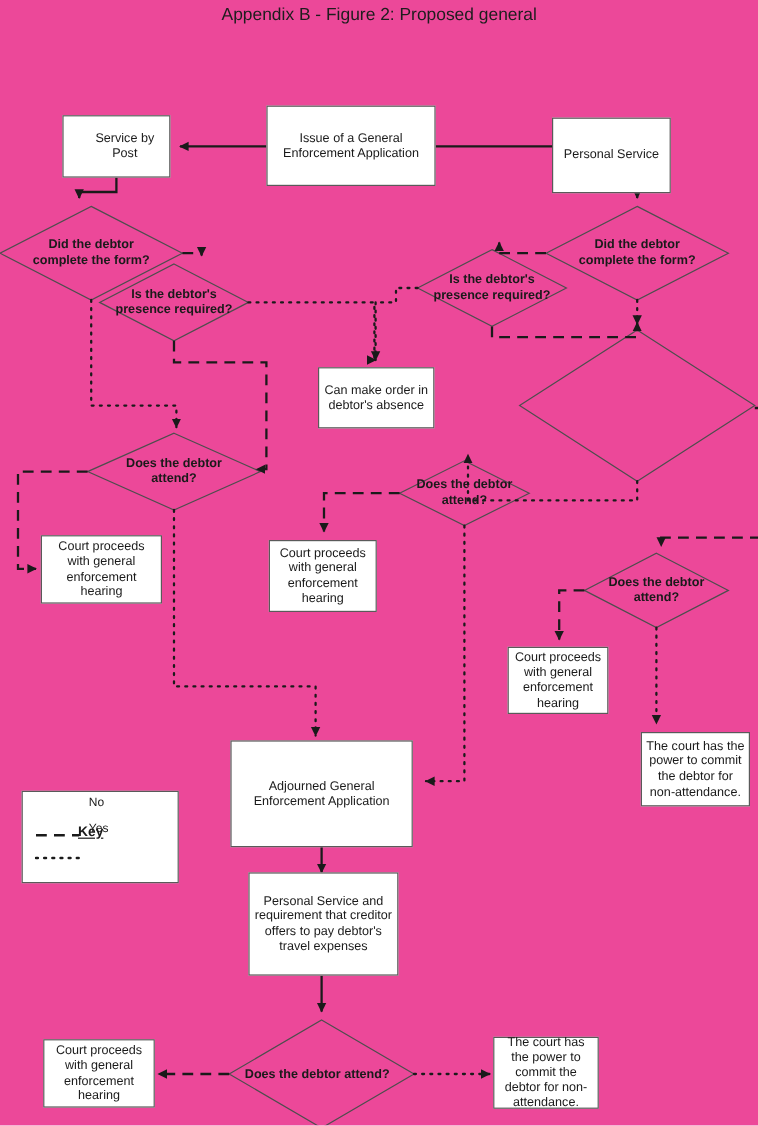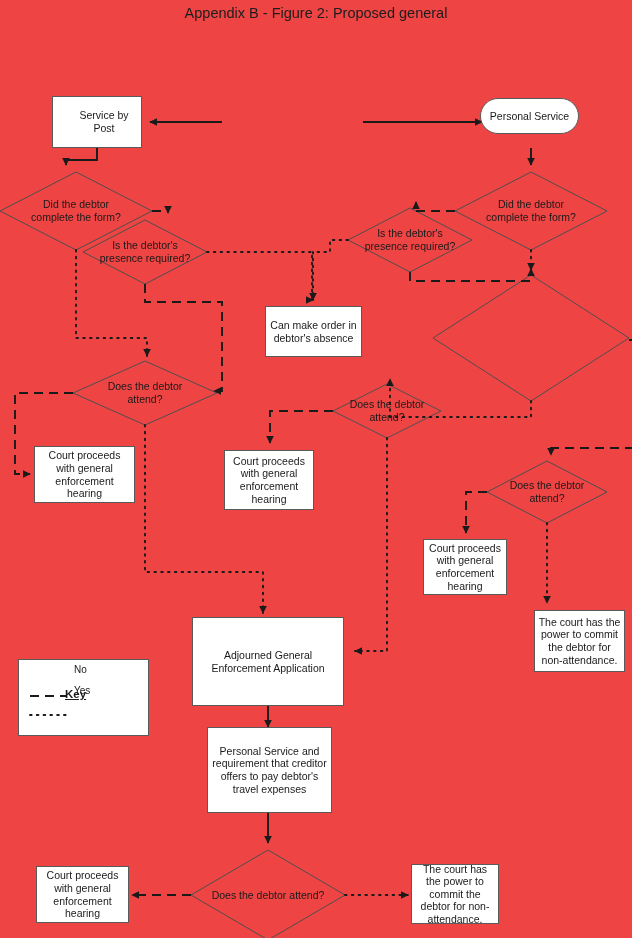--- a/index.html
+++ b/index.html
@@ -1,28 +1,28 @@
 <!DOCTYPE html>
 <html><head>
 <meta charset="utf-8">
 <style>
   html,body{margin:0;padding:0;background:#fff;}
   body{width:632px;height:938px;position:relative;
        font-family:"Liberation Sans","DejaVu Sans",sans-serif;color:#1a1a1a;}
-  #stage{position:relative;width:632px;height:938px;overflow:hidden;background:#ef4444;}
+  #stage{position:relative;width:632px;height:938px;overflow:hidden;background:#ec4899;}
   svg#wires{position:absolute;left:0;top:0;width:632px;height:938px;}
   .title{position:absolute;left:0;top:4px;width:632px;text-align:center;
          font-size:14.5px;line-height:19px;color:#1d1d1d;}
   .node{position:absolute;box-sizing:border-box;display:flex;align-items:center;
         justify-content:center;text-align:center;font-size:10.5px;line-height:12.6px;
         color:#1a1a1a;padding:2px 3px;}
   .box{border:1.15px solid #5a5a5a;background:#fff;}
-  .dlabel{position:absolute;display:flex;align-items:center;justify-content:center;
+  .dlabel{position:absolute;display:flex;align-items:center;justify-content:flex-start;
           text-align:center;font-size:10.5px;line-height:12.6px;color:#1a1a1a;
-          pointer-events:none;box-sizing:border-box;}
+          pointer-events:none;box-sizing:border-box;font-weight:bold;}
   .keybox{position:absolute;border:1.15px solid #5a5a5a;background:#fff;box-sizing:border-box;}
   .keytitle{position:absolute;font-size:11.5px;font-weight:bold;text-decoration:underline;color:#1a1a1a;}
   .keytext{position:absolute;font-size:10px;color:#1a1a1a;text-align:center;}
 </style>
 </head>
 <body>
 
 <div id="stage">
 
   <div class="title">
@@ -76,26 +76,29 @@
         <path d="M531,250 L531,270" marker-end="url(#ah)"></path>
         <path d="M531,401 L531,417 L390,417 L390,379" marker-end="url(#ah)"></path>
         <path d="M145,425 L145,572 L263,572 L263,613" marker-end="url(#ah)"></path>
         <path d="M387,438 L387,651 L355,651" marker-end="url(#ah)"></path>
         <path d="M547,523 L547,603" marker-end="url(#ah)"></path>
         <path d="M345,895 L408,895" marker-end="url(#ah)"></path>
       </g>
     </g>
   </svg>
 
+  <div class="node box" style="left:222px;top:88px;width:141px;height:67px;">
+    <span>Issue of a General Enforcement Application</span>
+  </div>
 
   <div class="node box" style="left:52px;top:96px;width:90px;height:52px;padding-left:17px;">
     <span>Service by Post</span>
   </div>
 
-  <div class="node box" style="left:480px;top:98px;width:99px;height:36px;border-radius:18px;">
+  <div class="node box" style="left:460px;top:98px;width:99px;height:63px;">
     <span>Personal Service</span>
   </div>
 
   <div class="node box" style="left:265px;top:306px;width:97px;height:51px;">
     <span>Can make order in debtor's absence</span>
   </div>
 
   <div class="node box" style="left:34px;top:446px;width:101px;height:57px;">
     <span>Court proceeds with general enforcement hearing</span>
   </div>

